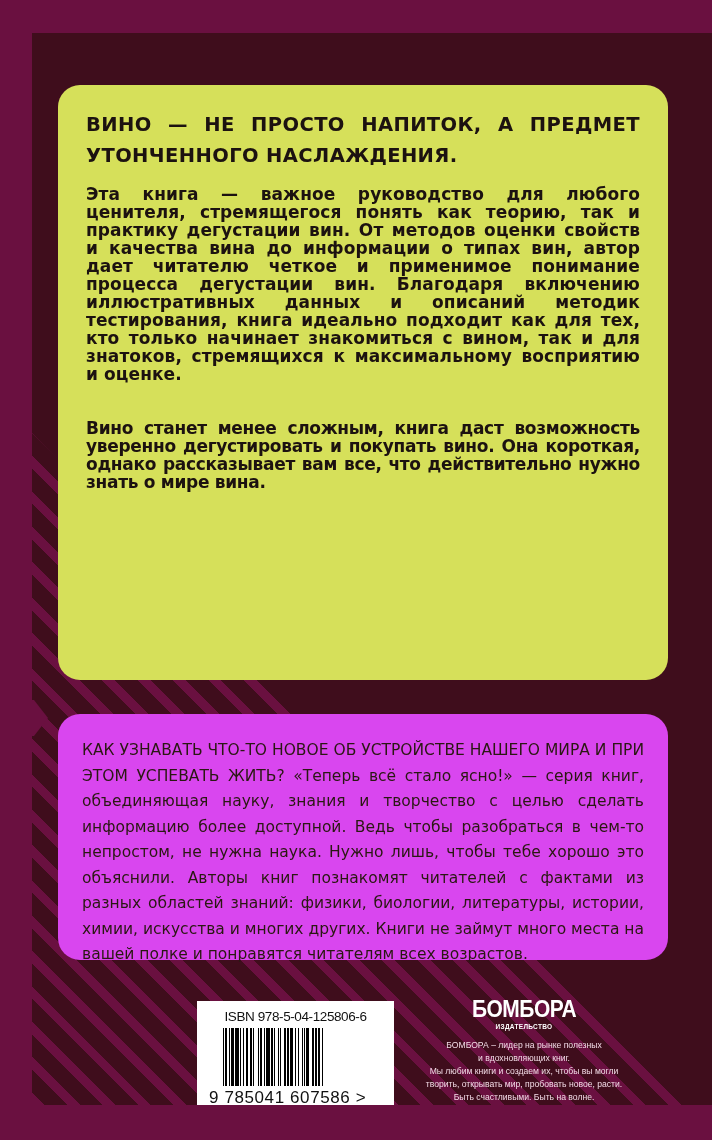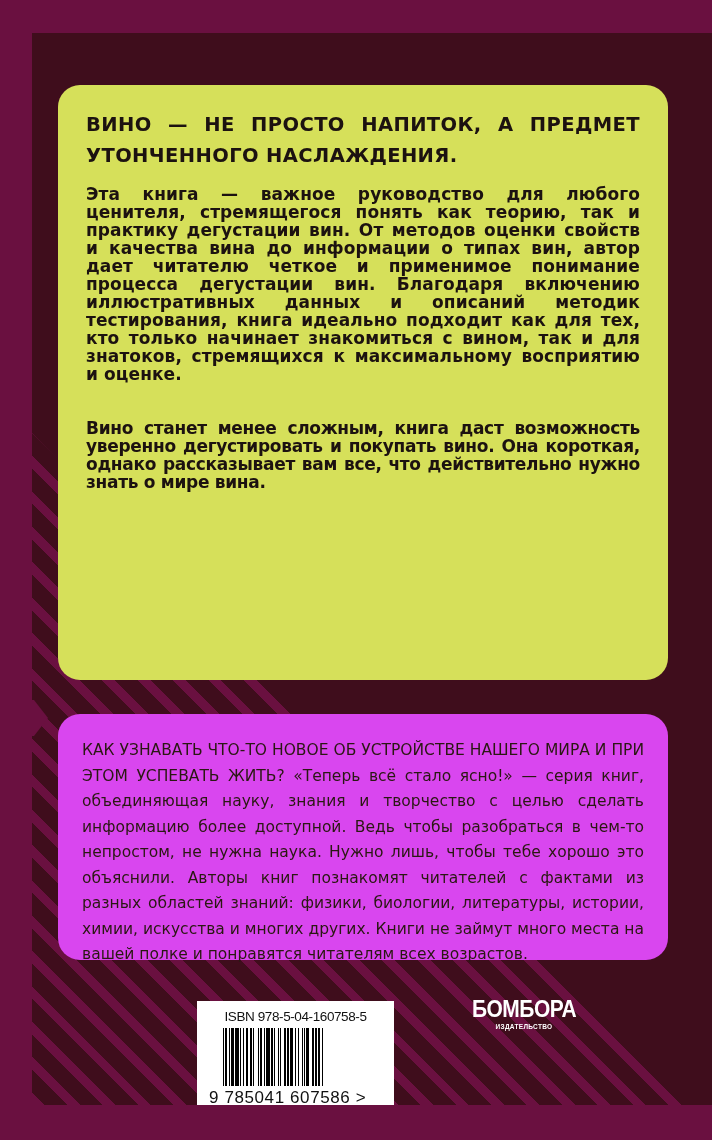--- a/index.html
+++ b/index.html
@@ -95,21 +95,21 @@
     </p>
     <p class="para">Эта книга — важное руководство для любого ценителя, стремящегося понять как теорию, так и практику дегу­стации вин. От методов оценки свойств и качества вина до информации о типах вин, автор дает читателю четкое и применимое понимание процесса дегустации вин. Благодаря включению иллюстративных данных и описаний методик тестирования, книга идеально подходит как для тех, кто только начинает знакомить­ся с вином, так и для знатоков, стремящихся к макси­мальному восприятию и оценке.</p>
     <p class="para tight">Вино станет менее сложным, книга даст возможность уверенно дегустировать и покупать вино. Она корот­кая, однако рассказывает вам все, что действительно нужно знать о мире вина.</p>
   </div>
 
   <div class="box box-series">
     <p class="series-text"><span class="series-caps">КАК УЗНАВАТЬ ЧТО-ТО НОВОЕ ОБ УСТРОЙСТВЕ НАШЕГО МИРА И ПРИ ЭТОМ УСПЕВАТЬ ЖИТЬ?</span><span> «Теперь всё стало ясно!» — серия книг, объединяющая науку, знания и творчество с целью сделать информацию более доступной. Ведь чтобы разобраться в чем-то непростом, не нужна наука. Нужно лишь, чтобы тебе хорошо это объяснили. Авторы книг познакомят читателей с фактами из разных областей знаний: физики, биологии, литературы, истории, химии, искусства и многих других. Книги не займут много места на вашей полке и понравятся читателям всех возрастов.</span></p>
   </div>
 
   <div class="barcode-box">
-    <div class="isbn">ISBN 978-5-04-160758-5</div>
+    <div class="isbn">ISBN 978-5-04-125806-6</div>
     <div class="bars" id="bars">
         <div class="bar" style="width: 1.2px;"></div>
         <div class="gap" style="width: 1.2px;"></div>
         <div class="bar" style="width: 1.2px;"></div>
         <div class="gap" style="width: 2.4px;"></div>
         <div class="bar" style="width: 1.2px;"></div>
         <div class="gap" style="width: 1.2px;"></div>
         <div class="bar" style="width: 2.4px;"></div>
         <div class="gap" style="width: 1.2px;"></div>
         <div class="bar" style="width: 3.6px;"></div>
@@ -164,17 +164,24 @@
         <div class="gap" style="width: 2.4px;"></div>
         <div class="bar" style="width: 1.2px;"></div>
         <div class="gap" style="width: 1.2px;"></div>
       </div>
     <div class="digits">9 785041 607586 &gt;</div>
   </div>
 
   <div class="publisher">
     <div class="logo">БОМБОРА</div>
     <div class="logo-sub">ИЗДАТЕЛЬСТВО</div>
+    <div class="pub-desc">
+      <div>БОМБОРА – лидер на рынке полезных</div>
+      <div>и вдохновляющих книг.</div>
+      <div>Мы любим книги и создаем их, чтобы вы могли</div>
+      <div>творить, открывать мир, пробовать новое, расти.</div>
+      <div>Быть счастливыми. Быть на волне.</div>
+    </div>
 
   </div>
 </div>
 
 <div class="arrow-tab"></div>
 
 </body></html>

